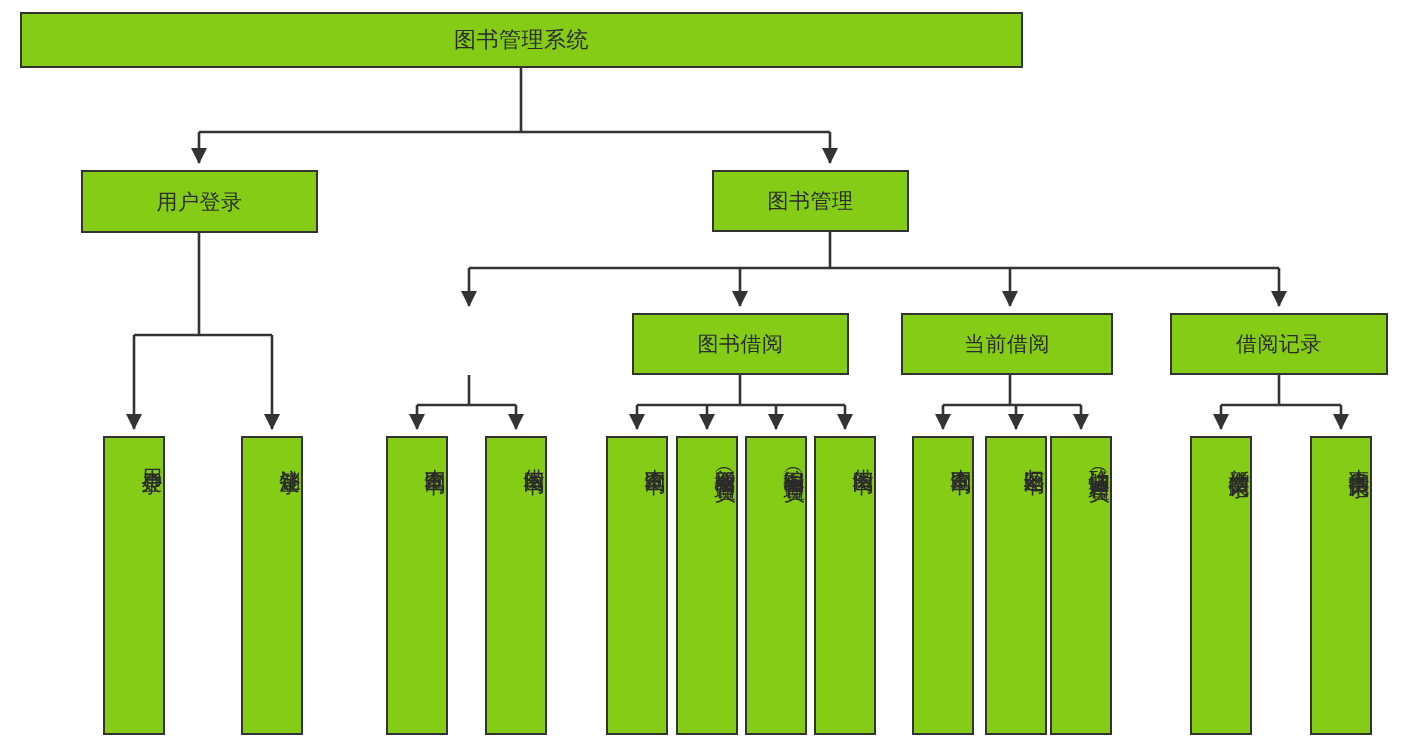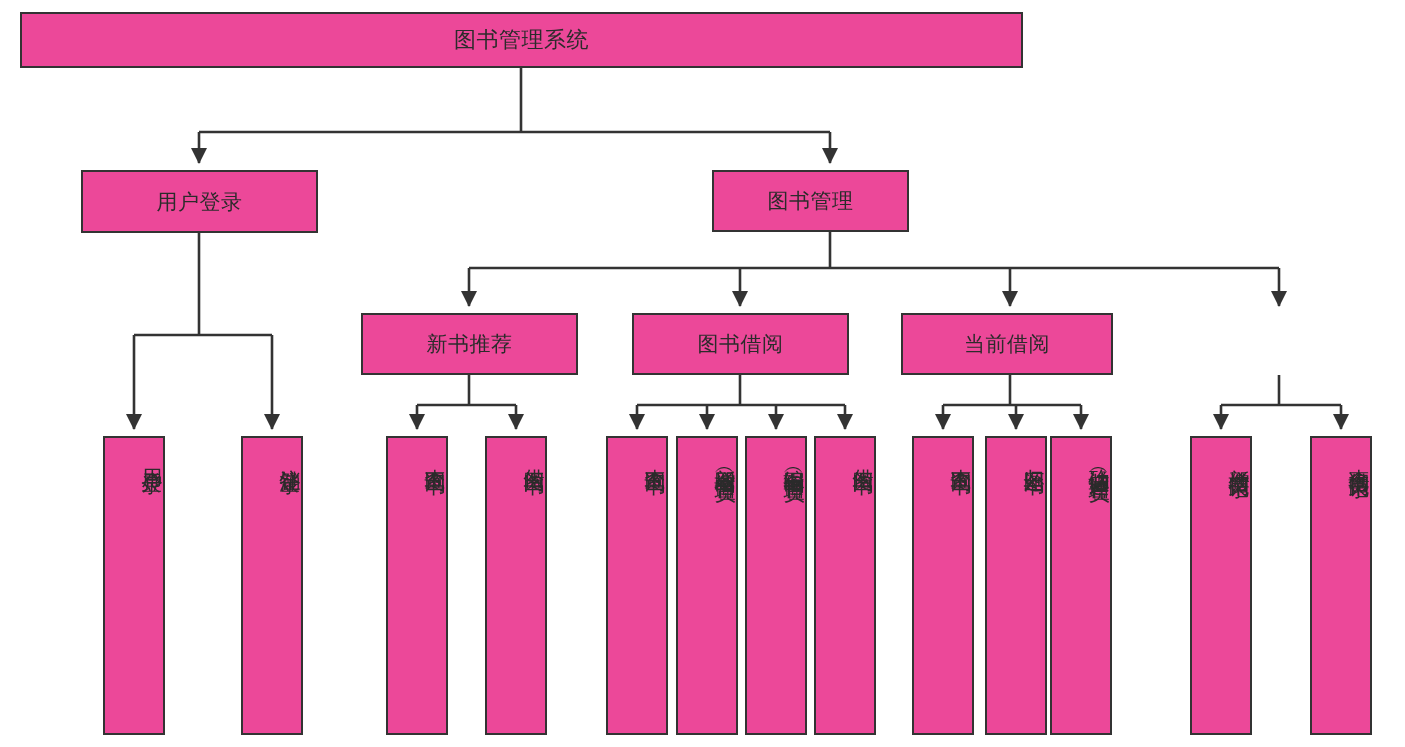--- a/index.html
+++ b/index.html
@@ -22,21 +22,21 @@
     left: 0;
     top: 0;
     width: 1405px;
     height: 747px;
     pointer-events: none;
   }
   .node {
     position: absolute;
     box-sizing: border-box;
     border: 2.5px solid #333333;
-    background: #ec4899;
+    background: #84cc16;
     display: flex;
     align-items: center;
     justify-content: center;
     color: #2b2b2b;
     letter-spacing: 0.5px;
     text-align: right;
   }
   .node.h {
     font-size: 21px;
   }
@@ -128,23 +128,23 @@
       <path d="M 1221 405 L 1221 429" marker-end="url(#arrow)"></path>
       <path d="M 1341 405 L 1341 429" marker-end="url(#arrow)"></path>
     </g>
   </svg>
 
   <div class="node root h" style="left: 20px; top: 12px; width: 1003px; height: 56px;">图书管理系统</div>
 
   <div class="node h" style="left: 81px; top: 170px; width: 237px; height: 63px;">用户登录</div>
   <div class="node h" style="left: 712px; top: 170px; width: 197px; height: 62px;">图书管理</div>
 
-  <div class="node h" style="left: 361px; top: 313px; width: 217px; height: 62px;">新书推荐</div>
   <div class="node h" style="left: 632px; top: 313px; width: 217px; height: 62px;">图书借阅</div>
   <div class="node h" style="left: 901px; top: 313px; width: 212px; height: 62px;">当前借阅</div>
+  <div class="node h" style="left: 1170px; top: 313px; width: 218px; height: 62px;">借阅记录</div>
 
   <div class="node v" style="left: 103px; top: 436px; width: 62px; height: 299px;">用户登录</div>
   <div class="node v" style="left: 241px; top: 436px; width: 62px; height: 299px;">注销登录</div>
   <div class="node v" style="left: 386px; top: 436px; width: 62px; height: 299px;">查询图书</div>
   <div class="node v" style="left: 485px; top: 436px; width: 62px; height: 299px;">借阅图书</div>
   <div class="node v" style="left: 606px; top: 436px; width: 62px; height: 299px;">查询图书</div>
   <div class="node v" style="left: 676px; top: 436px; width: 62px; height: 299px;">新增图书（管理员）</div>
   <div class="node v" style="left: 745px; top: 436px; width: 62px; height: 299px;">编辑图书（管理员）</div>
   <div class="node v" style="left: 814px; top: 436px; width: 62px; height: 299px;">借阅图书</div>
   <div class="node v" style="left: 912px; top: 436px; width: 62px; height: 299px;">查询图书</div>

